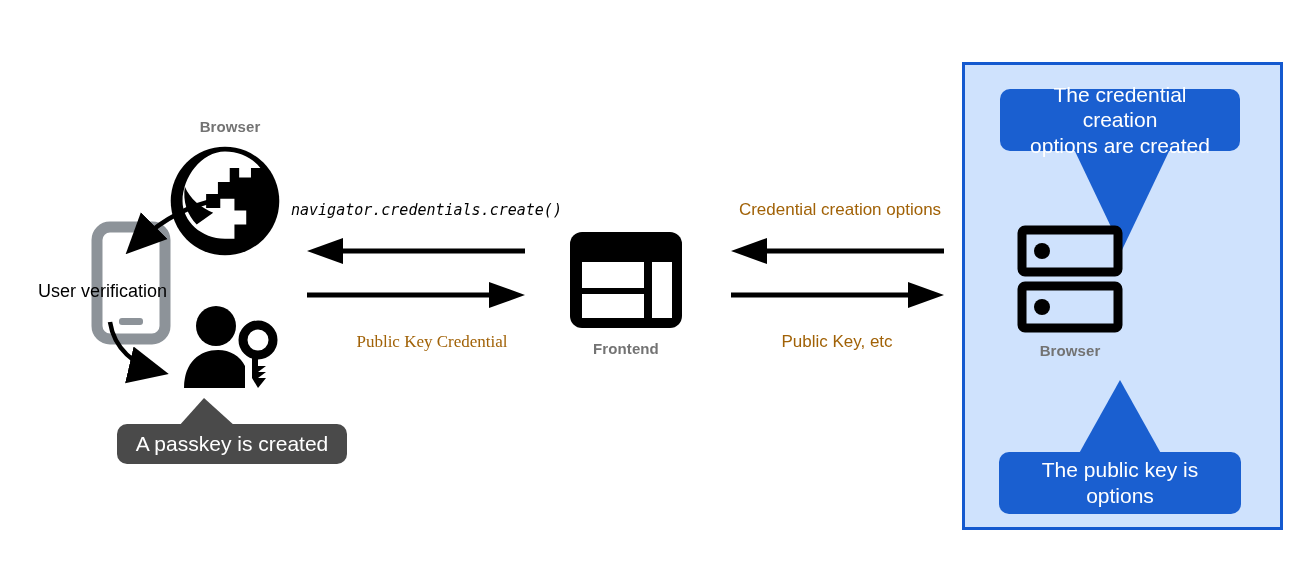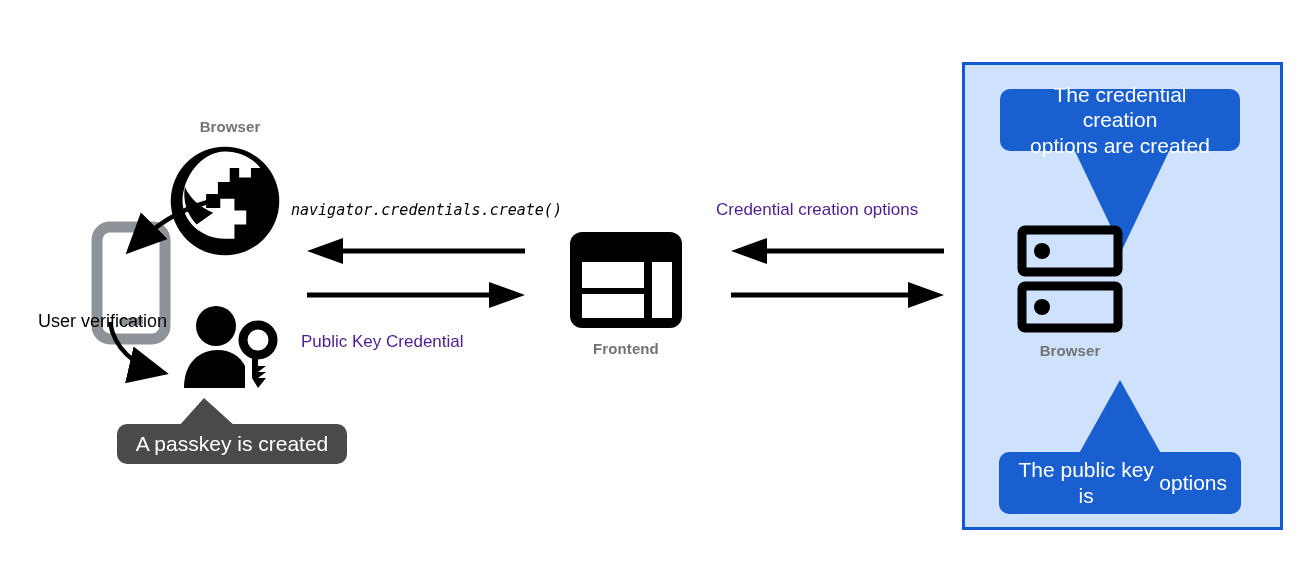--- a/index.html
+++ b/index.html
@@ -26,35 +26,35 @@
     font-size: 15px;
     font-weight: bold;
     color: #737373;
     text-align: center;
     letter-spacing: 0.1px;
     white-space: nowrap;
   }
   .flow-label {
     font-size: 17px;
     font-weight: 400;
-    color: #4c1d95;
+    color: #a16207;
+    text-align: center;
     white-space: nowrap;
   }
   .mono-label {
     font-family: "DejaVu Sans Mono", "Liberation Mono", monospace;
     font-size: 15px;
     color: #000000;
     white-space: nowrap;
     font-style: italic;
   }
   .annot-label {
     font-size: 18px;
     color: #000000;
     white-space: nowrap;
-    margin-top: 30px;
   }
 
   
   .callout {
     position: absolute;
     border-radius: 10px;
     display: flex;
     align-items: center;
     justify-content: center;
     text-align: center;
@@ -105,21 +105,21 @@
     <rect x="4" y="60" width="96" height="42" rx="3" ry="3" fill="none" stroke="#000000" stroke-width="9"></rect>
     <circle cx="24" cy="81" r="8" fill="#000000"></circle>
   </svg>
 
   <div class="abs node-label" style="left:1000px; top:342px; width:140px;">Browser</div>
 
   <svg class="abs" style="left:1060px; top:380px;" width="120" height="90" viewBox="0 0 120 90">
     <polygon points="60,0 108,86 12,86" fill="#1a5fd0"></polygon>
   </svg>
 
-  <div class="callout callout-blue" style="left:999px; top:452px; width:242px; height:62px; flex-direction:row;">
+  <div class="callout callout-blue" style="left:999px; top:452px; width:242px; height:62px; flex-direction:column;">
     <span>The public key is</span>
     <span>options</span>
   </div>
 
   <div class="abs node-label" style="left:155px; top:118px; width:150px;">Browser</div>
 
   <svg class="abs" style="left:166px; top:142px;" width="118" height="118" viewBox="0 0 100 100">
     <circle cx="50" cy="50" r="46" fill="#000000"></circle>
     <path d="M50 8
              C 62 8, 73 13, 80 22
@@ -186,28 +186,29 @@
   <svg class="abs" style="left:307px; top:238px;" width="218" height="26" viewBox="0 0 218 26">
     <line x1="34" y1="13" x2="218" y2="13" stroke="#000000" stroke-width="5"></line>
     <polygon points="0,13 36,0 36,26" fill="#000000"></polygon>
   </svg>
 
   <svg class="abs" style="left:307px; top:282px;" width="218" height="26" viewBox="0 0 218 26">
     <line x1="0" y1="13" x2="184" y2="13" stroke="#000000" stroke-width="5"></line>
     <polygon points="218,13 182,0 182,26" fill="#000000"></polygon>
   </svg>
 
-  <div class="abs flow-label" style="left:301px; top:332px; width:220px;">Public Key Credential</div>
+  <div class="abs flow-label" style="left:322px; top:332px; width:220px;font-family:Liberation Serif, serif;">Public Key Credential</div>
 
   <div class="abs flow-label" style="left:716px; top:200px; width:248px;">Credential creation options</div>
 
   <svg class="abs" style="left:731px; top:238px;" width="213" height="26" viewBox="0 0 213 26">
     <line x1="34" y1="13" x2="213" y2="13" stroke="#000000" stroke-width="5"></line>
     <polygon points="0,13 36,0 36,26" fill="#000000"></polygon>
   </svg>
 
   <svg class="abs" style="left:731px; top:282px;" width="213" height="26" viewBox="0 0 213 26">
     <line x1="0" y1="13" x2="179" y2="13" stroke="#000000" stroke-width="5"></line>
     <polygon points="213,13 177,0 177,26" fill="#000000"></polygon>
   </svg>
 
+  <div class="abs flow-label" style="left:730px; top:332px; width:214px;">Public Key, etc</div>
 
 </div>
 
 </body></html>

